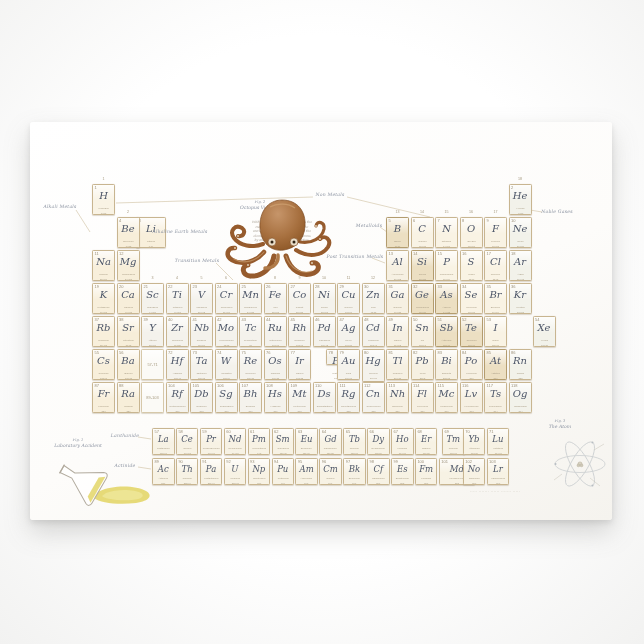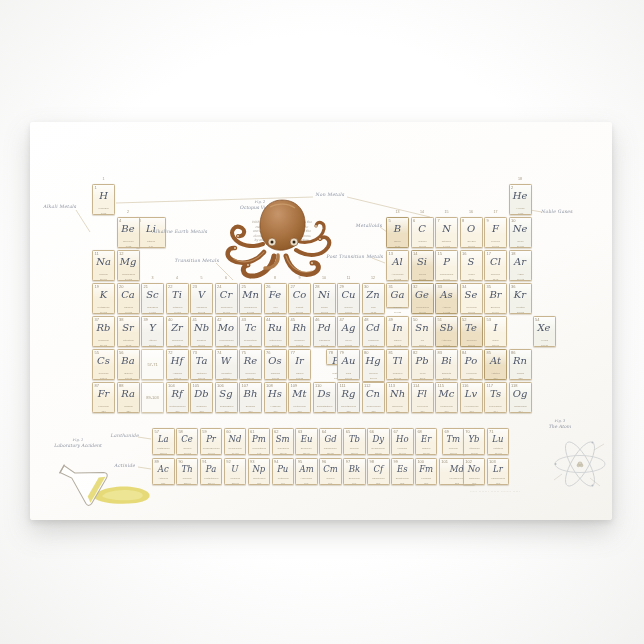--- a/index.html
+++ b/index.html
@@ -234,21 +234,21 @@
           <span class="sym">Cu</span>
           <span class="nm">Copper</span>
           <span class="ms">63.546</span>
         </div>
         <div class="cell" style="left: 331.5px; top: 161px; width: 23px; height: 31px; background-color: rgb(244, 242, 236);">
           <span class="num">30</span>
           <span class="sym">Zn</span>
           <span class="nm">Zinc</span>
           <span class="ms">65.38</span>
         </div>
-        <div class="cell" style="left: 356px; top: 161px; width: 23px; height: 25px; background-color: rgb(246, 240, 226);">
+        <div class="cell" style="left: 356px; top: 161px; width: 23px; height: 31px; background-color: rgb(246, 240, 226);">
           <span class="num">31</span>
           <span class="sym">Ga</span>
           <span class="nm">Gallium</span>
           <span class="ms">69.723</span>
         </div>
         <div class="cell" style="left: 380.5px; top: 161px; width: 23px; height: 31px; background-color: rgb(236, 223, 194); border-color: rgb(179, 156, 110);">
           <span class="num">32</span>
           <span class="sym">Ge</span>
           <span class="nm">Germanium</span>
           <span class="ms">72.630</span>

